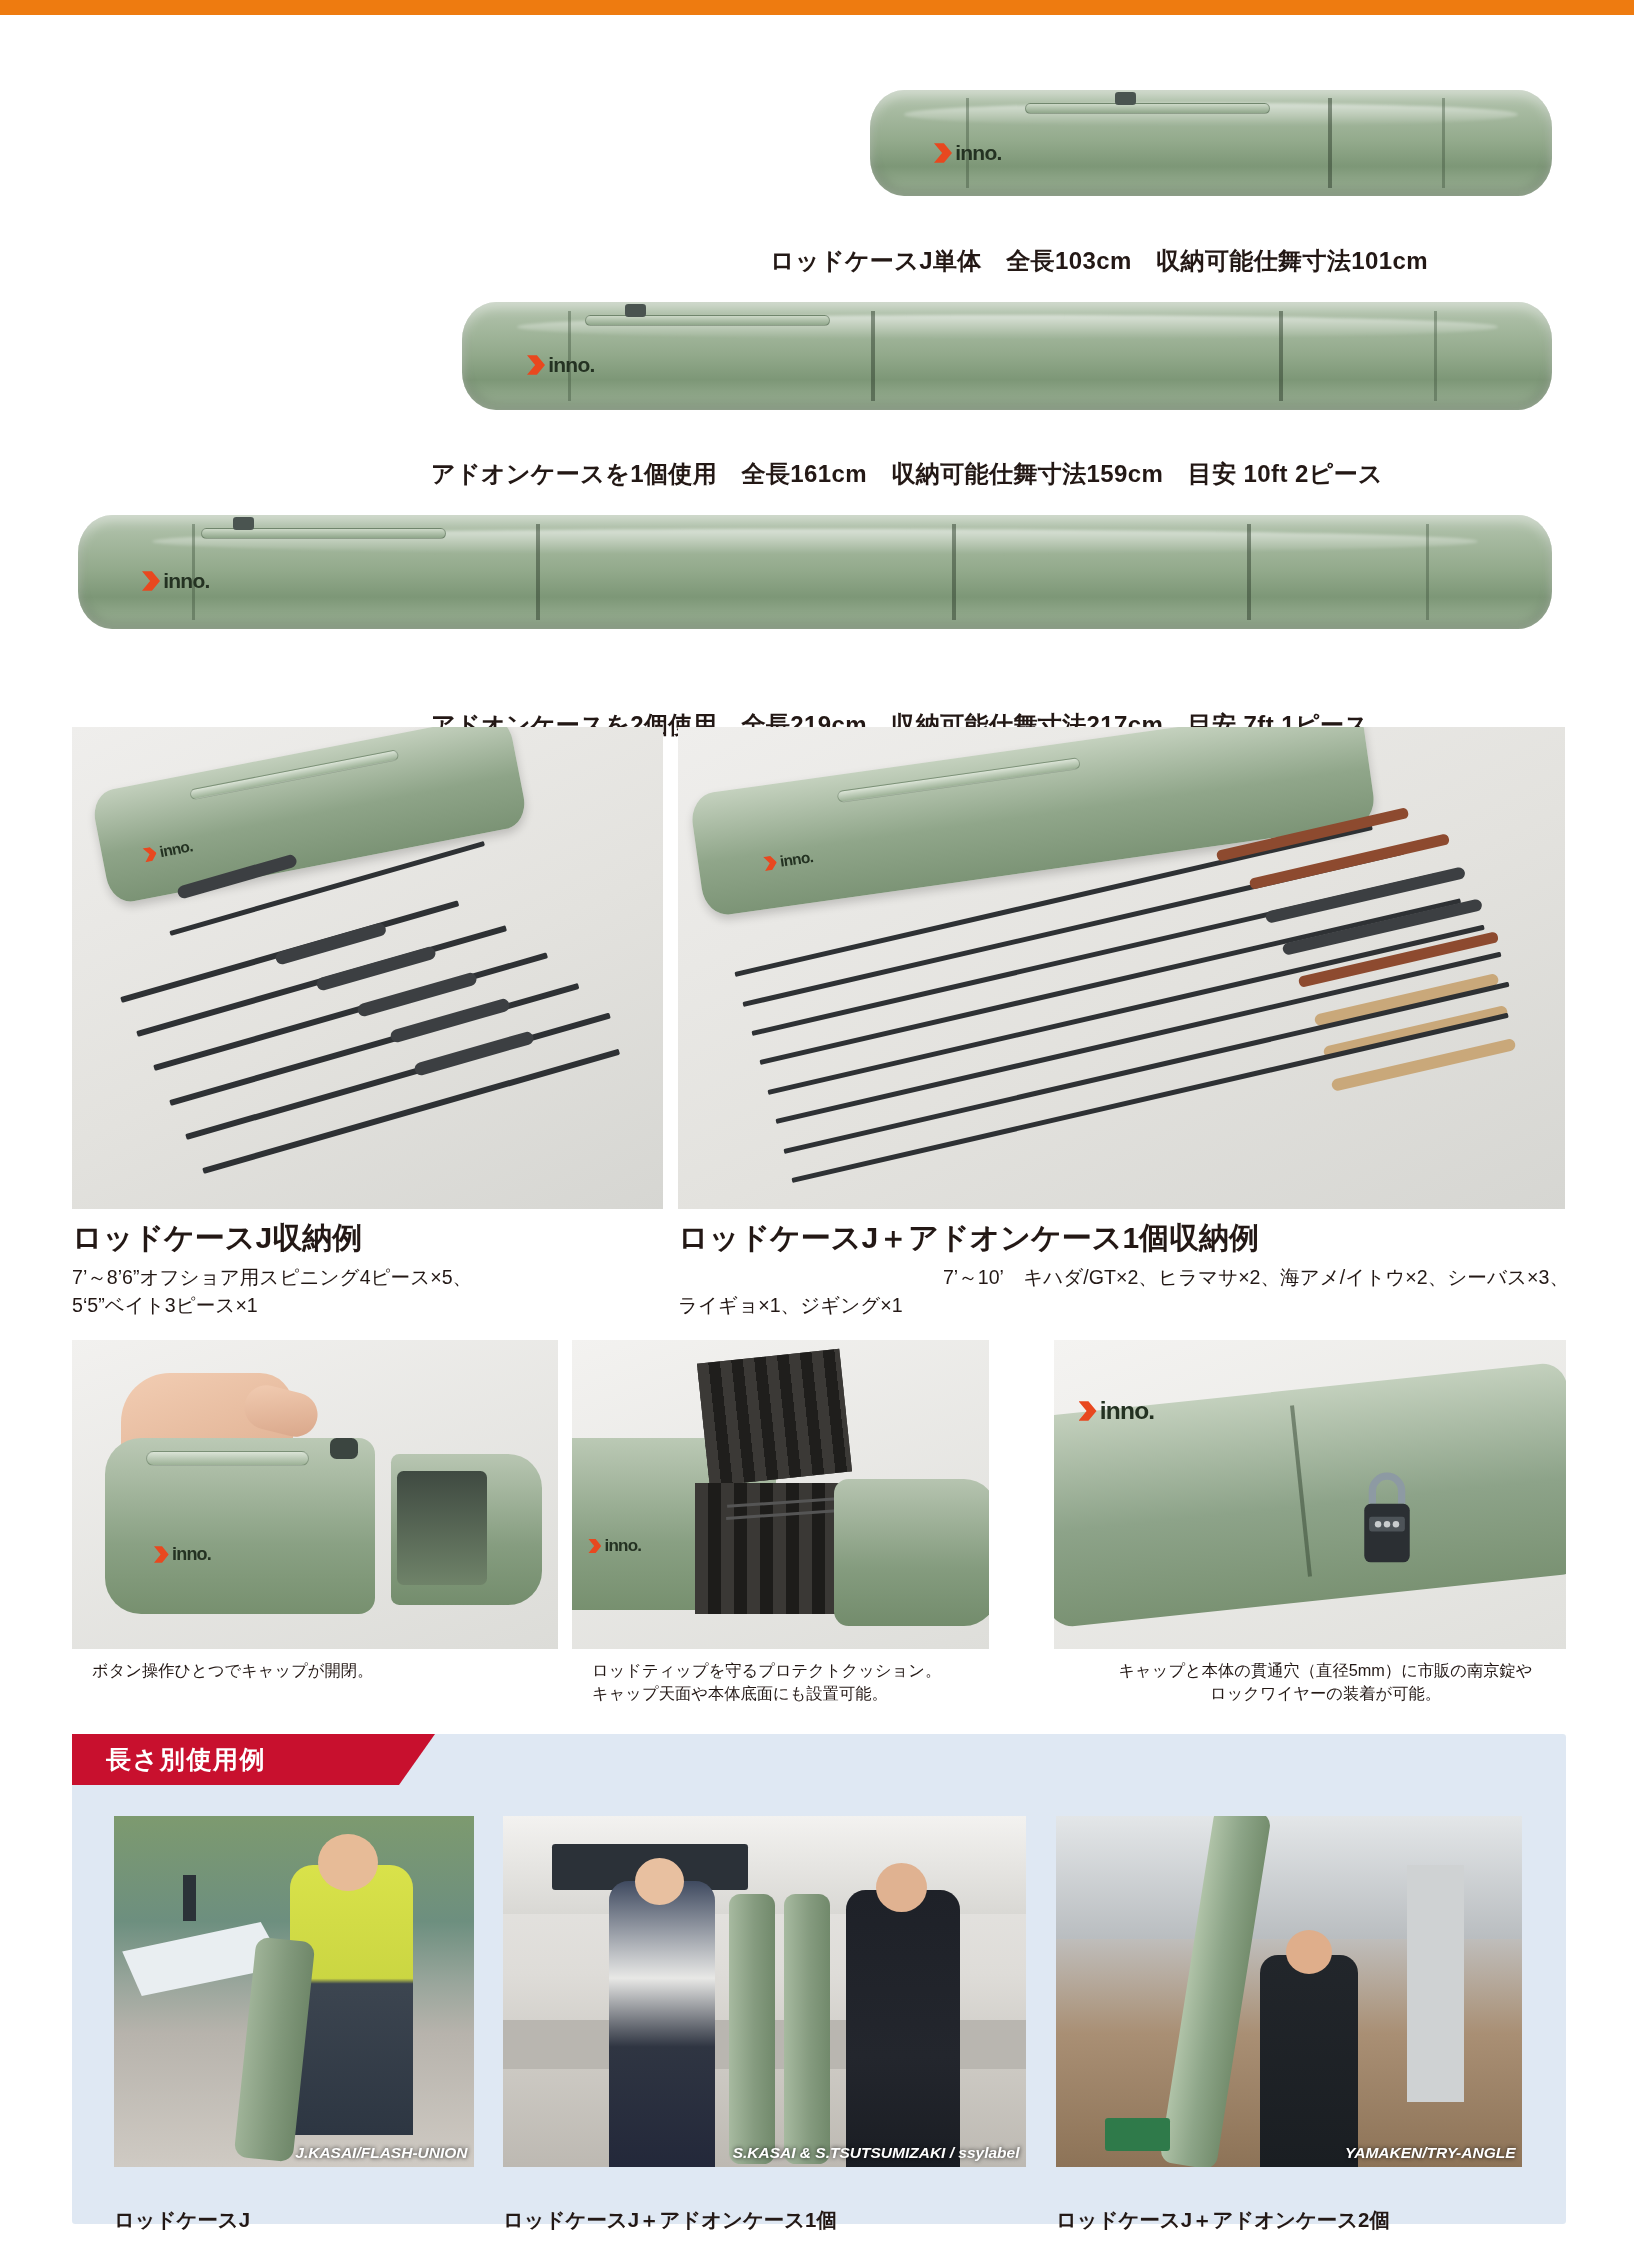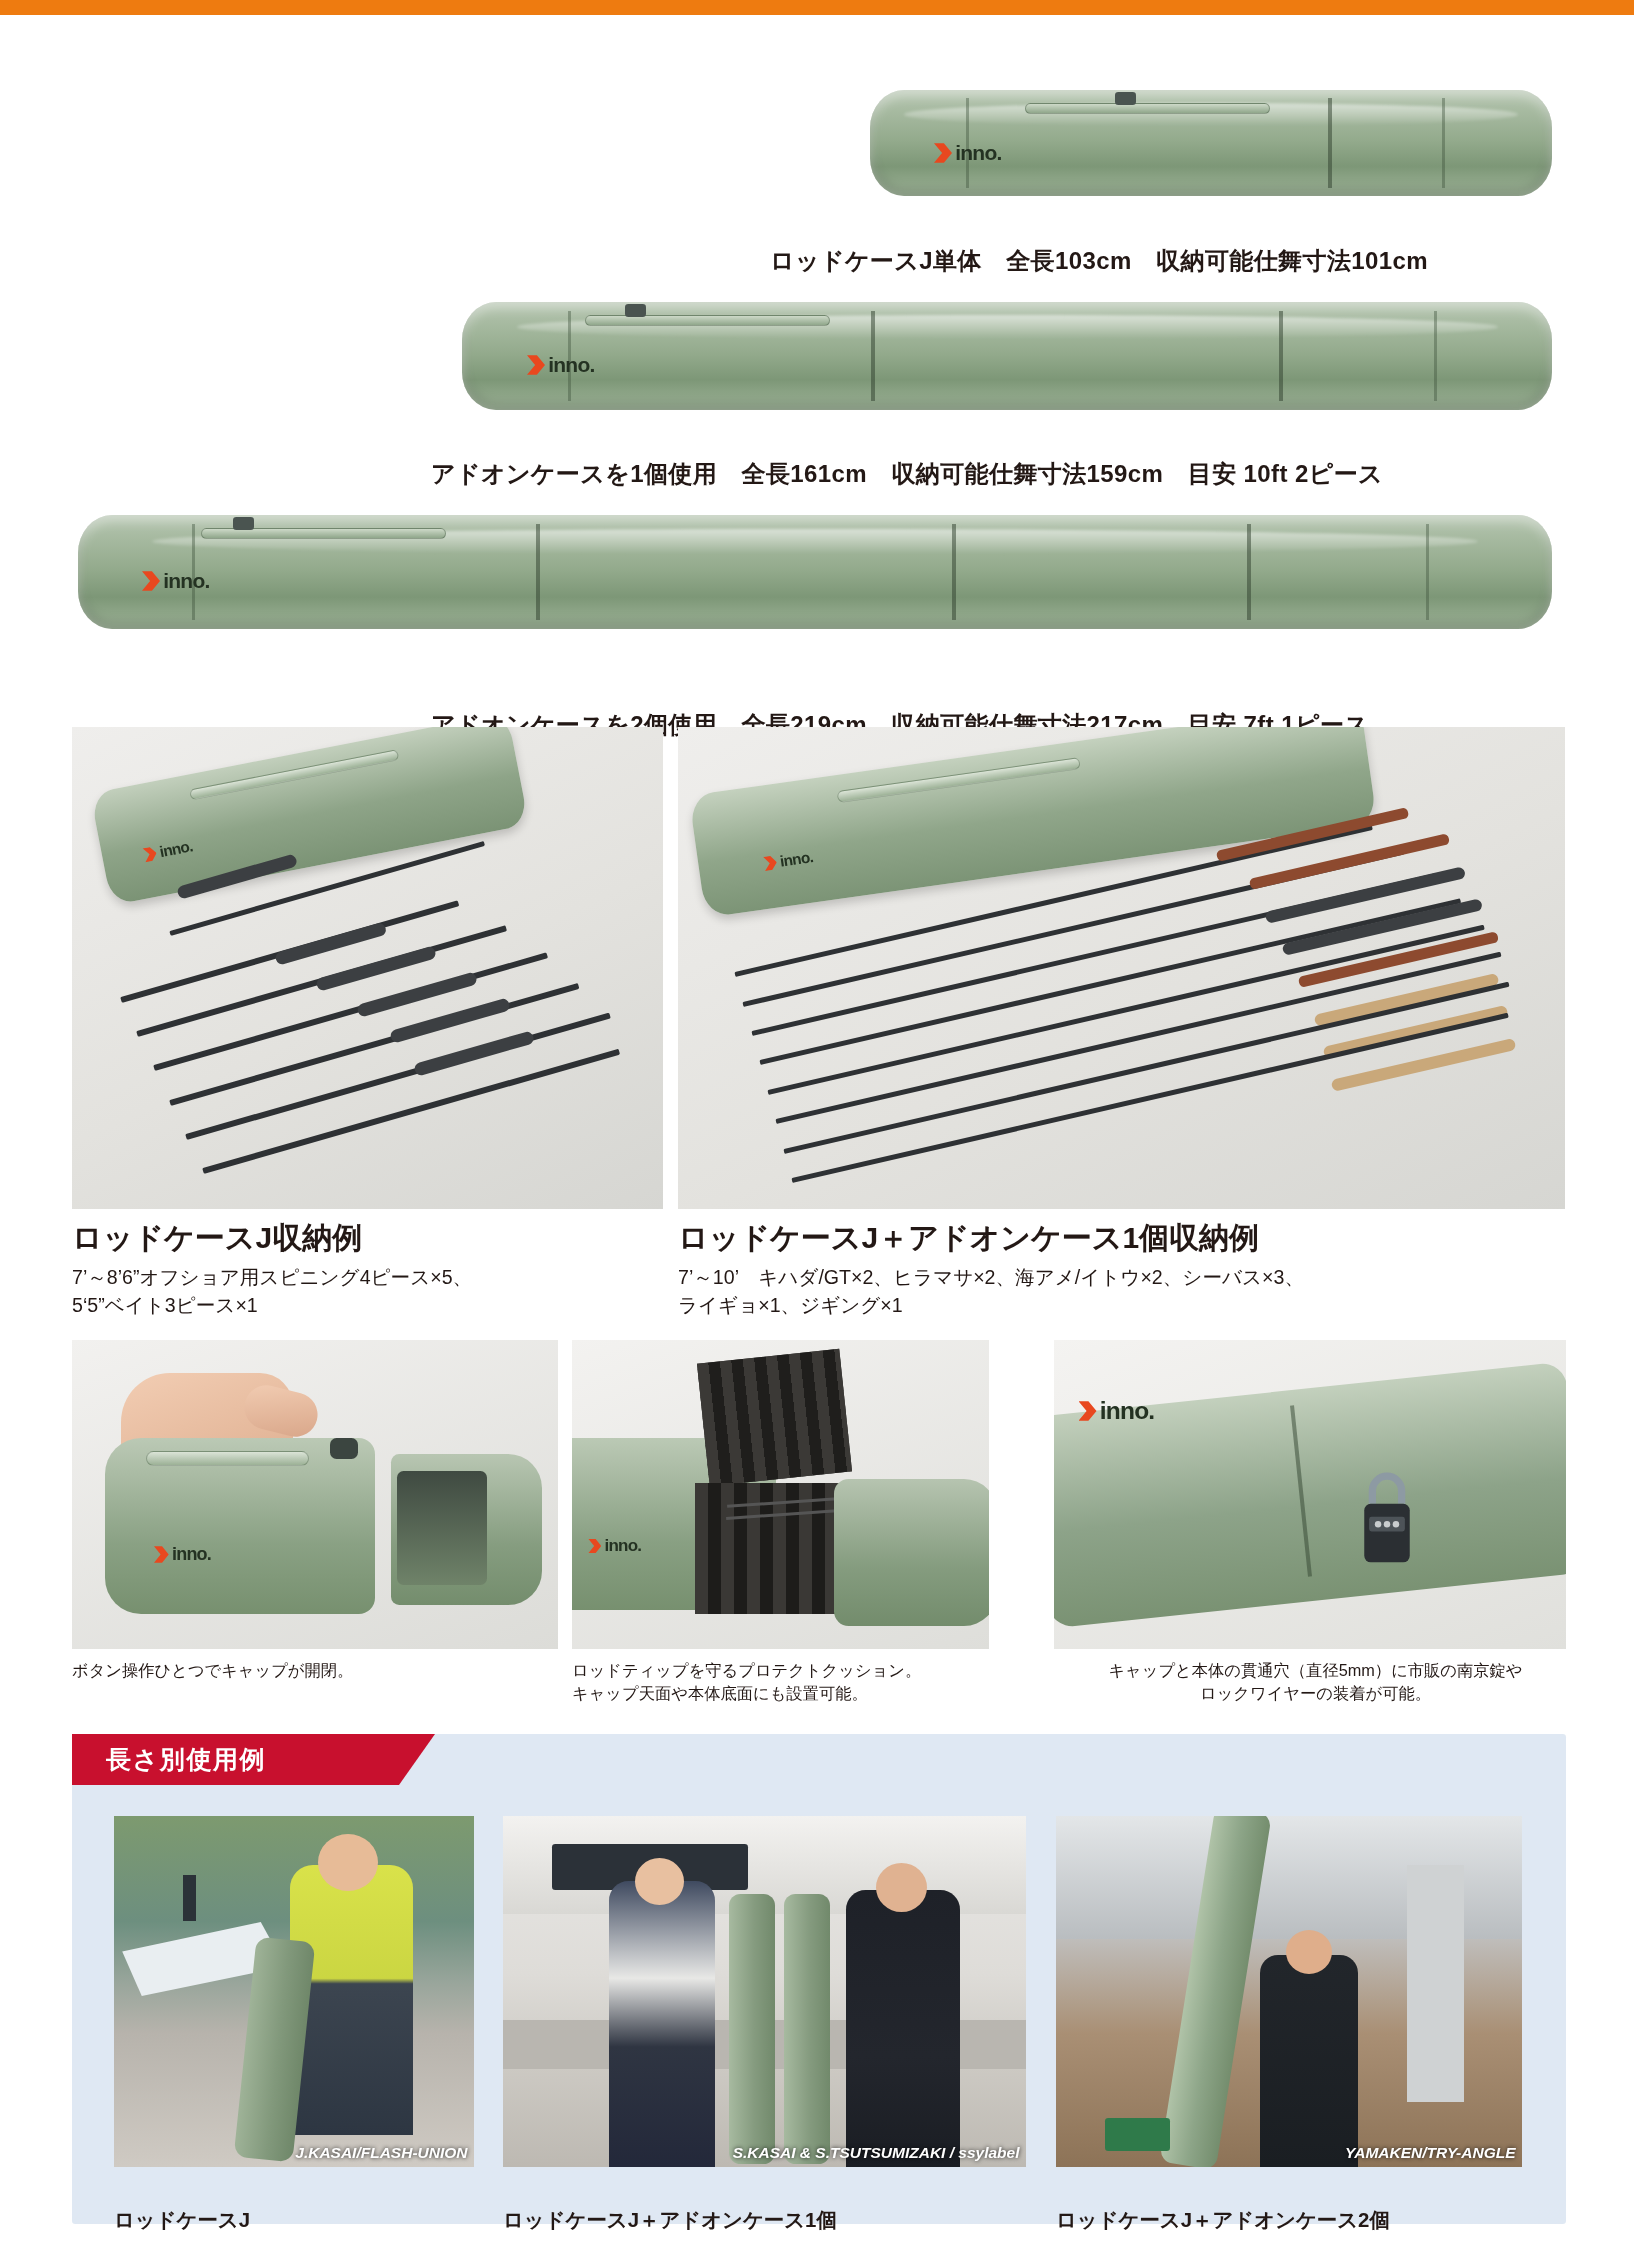--- a/index.html
+++ b/index.html
@@ -74,21 +74,21 @@
     transform-origin:left center;
   }
   .rod.grip { background:#3c3f42; }
   .rod.cork { background:#c9a87a; }
   .rod.red  { background:#8d4a2f; }
 
   .cap-title { font-size:30px; font-weight:bold; color:#231815; }
   .cap-text  { font-size:19.6px; color:#231815; line-height:1.42; }
 
   
-  .feat-caption { font-size:16.3px; color:#231815; line-height:1.42; }
+  .feat-caption { font-size:16.3px; color:#231815; line-height:1.42;margin-left:20px; }
 
   
   .usage-wrap {
     position:absolute; left:72px; top:1734px; width:1494px; height:490px;
     background:#dfe8f3;
     border-radius:3.3px;
   }
   .usage-ribbon {
     position:absolute; left:0; top:0; height:51px; width:327px;
     background:#C8102E;
@@ -228,21 +228,21 @@
   <div class="rod cork" style="left:654px; top:353px; width:188px; height:12.3px; transform:rotate(-13deg); border-radius:6.5px;"></div>
 </div>
 
 <div style="position:absolute; left:72px; top:1218px; width:605px;">
   <div class="cap-title">ロッドケースJ収納例</div>
   <div class="cap-text" style="margin-top:4.9px;">7’～8’6”オフショア用スピニング4ピース×5、</div>
   <div class="cap-text">5‘5”ベイト3ピース×1</div>
 </div>
 <div style="position:absolute; left:678px; top:1218px; width:891px;">
   <div class="cap-title">ロッドケースJ＋アドオンケース1個収納例</div>
-  <div class="cap-text" style="margin-top:4.9px;">7’～10’　キハダ/GT×2、ヒラマサ×2、海アメ/イトウ×2、シーバス×3、</div>
+  <div class="cap-text" style="margin-top:4.9px;text-align:right;">7’～10’　キハダ/GT×2、ヒラマサ×2、海アメ/イトウ×2、シーバス×3、</div>
   <div class="cap-text">ライギョ×1、ジギング×1</div>
 </div>
 
 <div class="photo" style="left:72px; top:1340px; width:486px; height:309px;">
   <div class="ph-bg" style="background:linear-gradient(160deg,#f2f1ef,#dcdcd8);"></div>
 
   <div style="position:absolute; left:49px; top:33px; width:172px; height:123px; border-radius:49px 33px 33px 49px;
               background:linear-gradient(160deg,#f2cdb3,#dcab8c);"></div>
   <div style="position:absolute; left:172px; top:49px; width:74px; height:44px; border-radius:24.5px;
               background:linear-gradient(160deg,#f2cdb3,#d8a588); transform:rotate(14deg);"></div>

